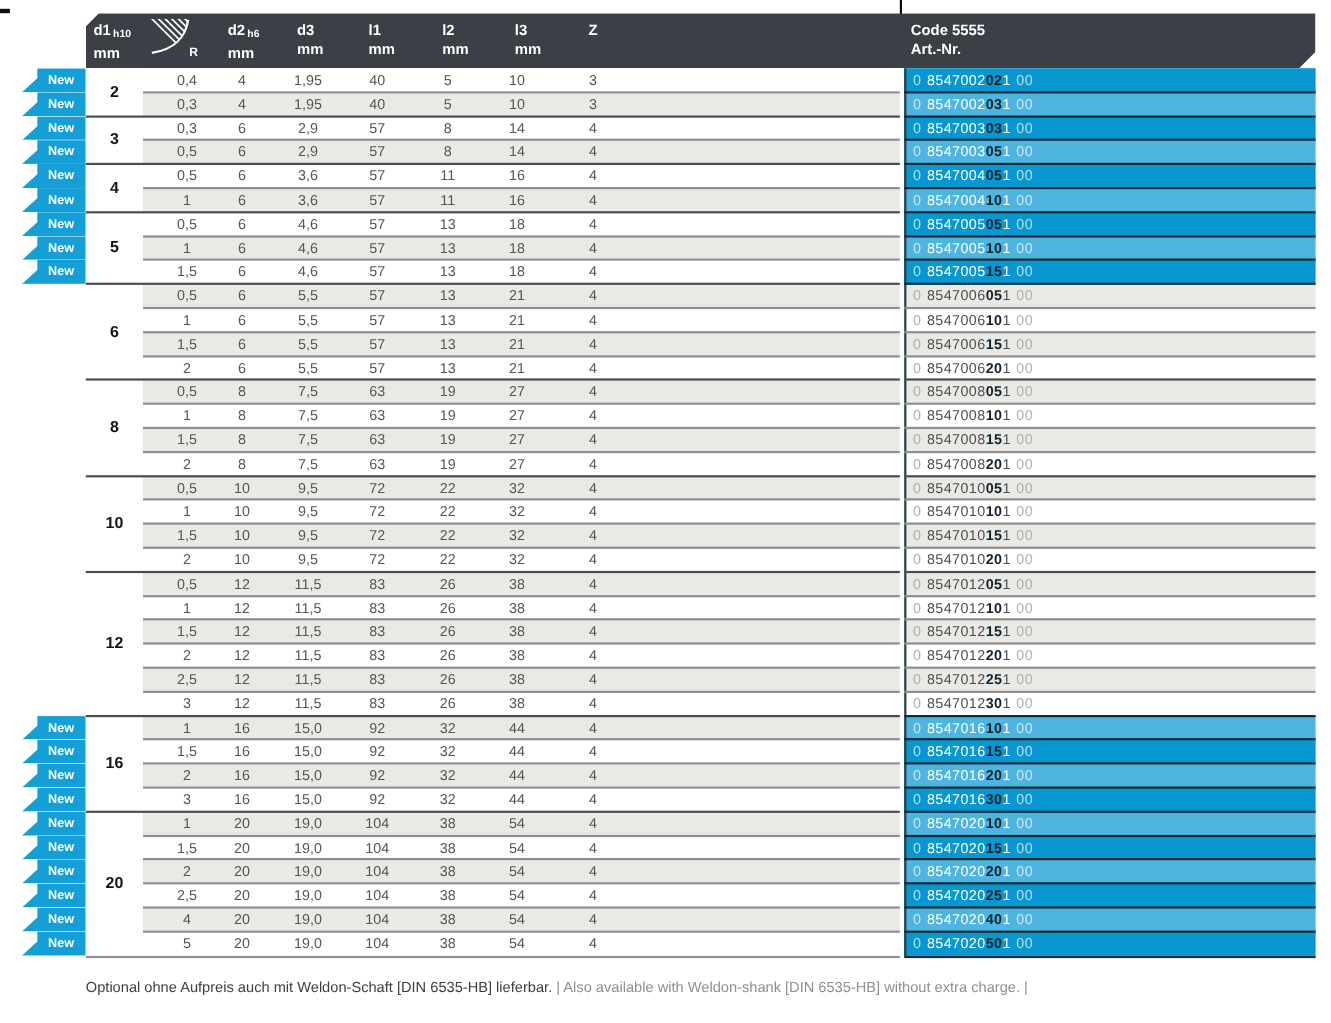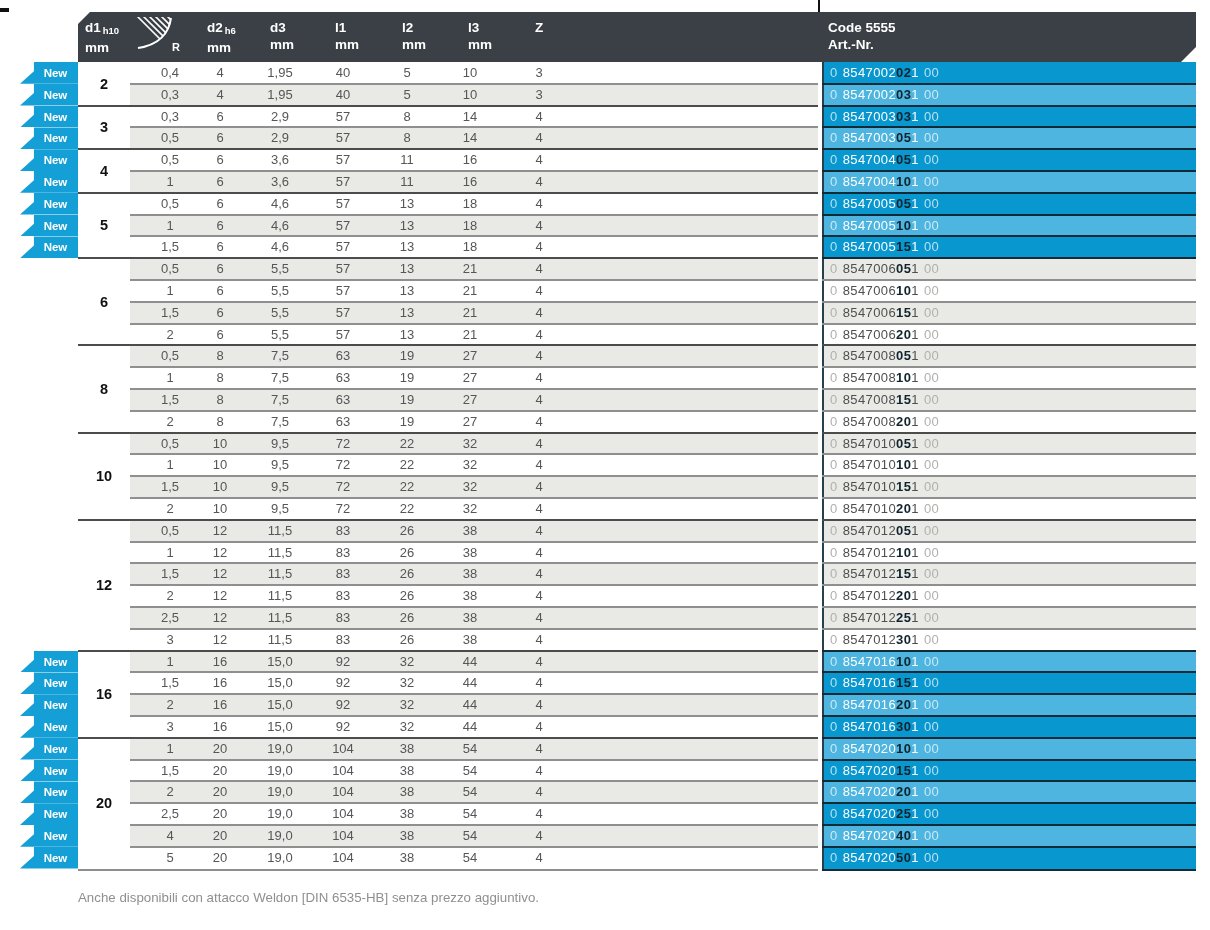--- a/index.html
+++ b/index.html
@@ -520,15 +520,15 @@
       <div class="abs vcell" style="left: 499px; top: 846.8px; width: 80px;">4</div>
       <div class="abs artcell" style="left: 822px; top: 846.8px; width: 374px; background: rgb(9, 151, 208);"><span style="color: rgba(255, 255, 255, 0.7); margin: 0px 5px 0px 0px; font-weight: normal;">0</span><span style="color: rgb(255, 255, 255); margin: 0px; font-weight: normal;">8547020</span><span style="color: rgb(16, 36, 46); margin: 0px; font-weight: bold;">50</span><span style="color: rgb(255, 255, 255); margin: 0px 5px 0px 0px; font-weight: normal;">1</span><span style="color: rgba(255, 255, 255, 0.7); margin: 0px; font-weight: normal;">00</span></div>
       <div class="abs badge" style="left: 20px; top: 846.8px; width: 58px; background: rgb(20, 160, 214);"><span>New</span></div>
       <div class="abs sep" style="left: 130px; top: 845.8px; width: 688px; background: rgb(143, 143, 143);"></div>
       <div class="abs sep" style="left: 822px; top: 845.8px; width: 374px; background: rgb(15, 43, 56);"></div>
       <div class="abs sep" style="left: 78px; top: 868.6px; width: 740px; background: rgb(143, 143, 143);"></div>
       <div class="abs sep" style="left: 822px; top: 868.6px; width: 374px; background: rgb(15, 43, 56);"></div>
     </div>
 
   <div class="abs footer">
-    <div class="flight">Anche disponibili con attacco Weldon [DIN 6535-HB] senza prezzo aggiuntivo.</div>
+    <div><span class="fdark">Optional ohne Aufpreis auch mit Weldon-Schaft [DIN 6535-HB] lieferbar.</span><span class="flight"> | </span><span class="flight">Also available with Weldon-shank [DIN 6535-HB] without extra charge. |</span></div>
   </div>
 </div>
 
 </body></html>

